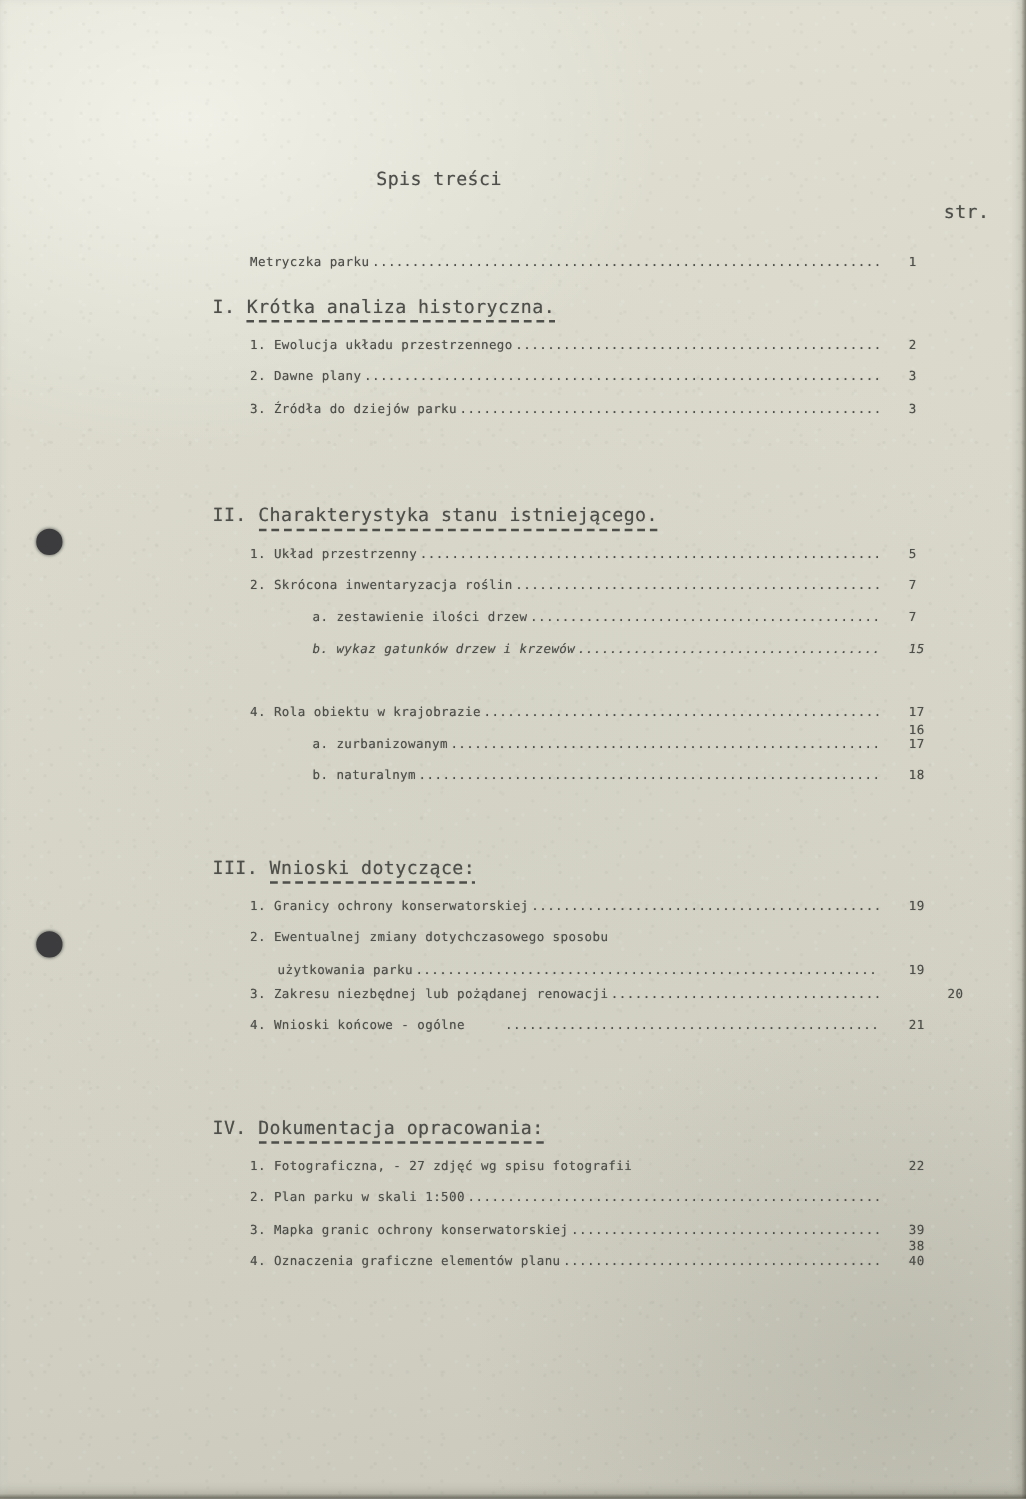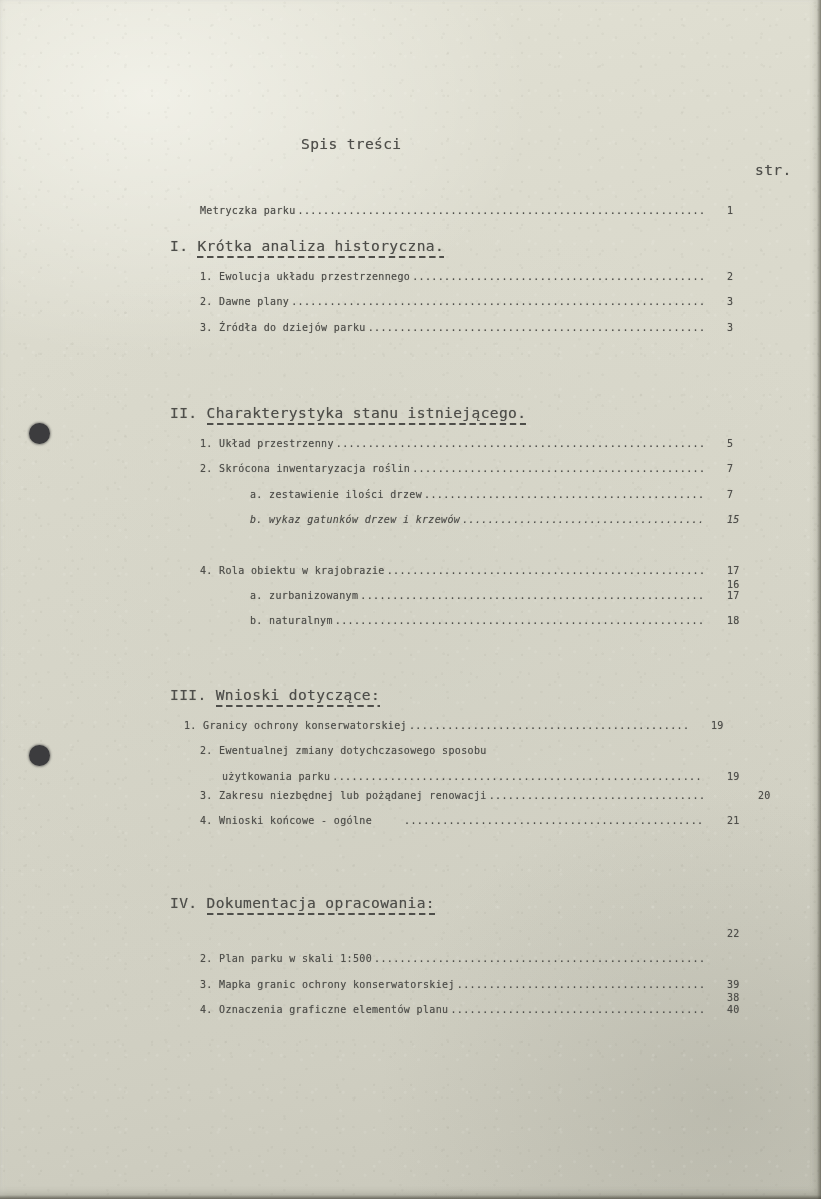--- a/index.html
+++ b/index.html
@@ -172,27 +172,27 @@
       <div class="heading" style="left: 170px; top: 406px;"><span class="numeral">II. </span><span class="under">Charakterystyka stanu istniejącego.</span></div>
       <div class="toc-line" style="left: 200px; top: 439px; width: 505px;"><span class="label">1. Układ przestrzenny</span><span class="leader">..........................................................................................</span><span class="pageno" style="left: 527px;">5</span></div>
       <div class="toc-line" style="left: 200px; top: 464.3px; width: 505px;"><span class="label">2. Skrócona inwentaryzacja roślin</span><span class="leader">..........................................................................................</span><span class="pageno" style="left: 527px;">7</span></div>
       <div class="toc-line" style="left: 250px; top: 489.6px; width: 455px;"><span class="label">a. zestawienie ilości drzew</span><span class="leader">..........................................................................................</span><span class="pageno" style="left: 477px;">7</span></div>
       <div class="toc-line" style="left: 250px; top: 514.9px; width: 455px; font-style: italic;"><span class="label">b. wykaz gatunków drzew i krzewów</span><span class="leader">..........................................................................................</span><span class="pageno" style="left: 477px;">15</span></div>
       <div class="toc-line" style="left: 200px; top: 540.2px; width: 505px;"><span class="leader empty">..........................................................................................</span><span class="pageno" style="left: 527px; margin-top: 40px;">16</span></div>
       <div class="toc-line" style="left: 200px; top: 565.5px; width: 505px;"><span class="label">4. Rola obiektu w krajobrazie</span><span class="leader">..........................................................................................</span><span class="pageno" style="left: 527px;">17</span></div>
       <div class="toc-line" style="left: 250px; top: 590.8px; width: 455px;"><span class="label">a. zurbanizowanym</span><span class="leader">..........................................................................................</span><span class="pageno" style="left: 477px;">17</span></div>
       <div class="toc-line" style="left: 250px; top: 616.1px; width: 455px;"><span class="label">b. naturalnym</span><span class="leader">..........................................................................................</span><span class="pageno" style="left: 477px;">18</span></div>
       <div class="heading" style="left: 170px; top: 688px;"><span class="numeral">III. </span><span class="under">Wnioski dotyczące:</span></div>
-      <div class="toc-line" style="left: 184px; top: 721px; width: 505px; align-items: flex-end;"><span class="label">1. Granicy ochrony konserwatorskiej</span><span class="leader">..........................................................................................</span><span class="pageno" style="left: 527px;">19</span></div>
+      <div class="toc-line" style="left: 200px; top: 721px; width: 505px; align-items: flex-end;"><span class="label">1. Granicy ochrony konserwatorskiej</span><span class="leader">..........................................................................................</span><span class="pageno" style="left: 527px;">19</span></div>
       <div class="toc-line" style="left: 200px; top: 746.3px; width: 505px;"><span class="label">2. Ewentualnej zmiany dotychczasowego sposobu</span><span class="leader empty">..........................................................................................</span></div>
       <div class="toc-line" style="left: 222px; top: 771.6px; width: 483px;"><span class="label">użytkowania parku</span><span class="leader">..........................................................................................</span><span class="pageno" style="left: 505px;">19</span></div>
       <div class="toc-line" style="left: 200px; top: 790.6px; width: 505px;"><span class="label">3. Zakresu niezbędnej lub pożądanej renowacji</span><span class="leader">..........................................................................................</span><span class="pageno" style="left: 558px;">20</span></div>
       <div class="toc-line" style="left: 200px; top: 815.9px; width: 505px; gap: 30px;"><span class="label">4. Wnioski końcowe - ogólne</span><span class="leader">..........................................................................................</span><span class="pageno" style="left: 527px;">21</span></div>
       <div class="heading" style="left: 170px; top: 896px;"><span class="numeral">IV. </span><span class="under">Dokumentacja opracowania:</span></div>
-      <div class="toc-line" style="left: 200px; top: 929px; width: 505px;"><span class="leader empty">..........................................................................................</span><span class="pageno" style="left: 527px;">22</span></div>
+      <div class="toc-line" style="left: 200px; top: 929px; width: 505px;"><span class="label">1. Fotograficzna, - 27 zdjęć wg spisu fotografii</span><span class="leader empty">..........................................................................................</span><span class="pageno" style="left: 527px;">22</span></div>
       <div class="toc-line" style="left: 200px; top: 954.3px; width: 505px;"><span class="label">2. Plan parku w skali 1:500</span><span class="leader">..........................................................................................</span><span class="pageno" style="left: 527px; margin-top: 39px;">38</span></div>
       <div class="toc-line" style="left: 200px; top: 979.6px; width: 505px;"><span class="label">3. Mapka granic ochrony konserwatorskiej</span><span class="leader">..........................................................................................</span><span class="pageno" style="left: 527px;">39</span></div>
       <div class="toc-line" style="left: 200px; top: 1004.9px; width: 505px;"><span class="label">4. Oznaczenia graficzne elementów planu</span><span class="leader">..........................................................................................</span><span class="pageno" style="left: 527px;">40</span></div>
     </div>
 
   <div class="edge-shadow"></div>
   <div class="edge-dark-right"></div>
   <div class="edge-dark-bottom"></div>
 </div>
 

